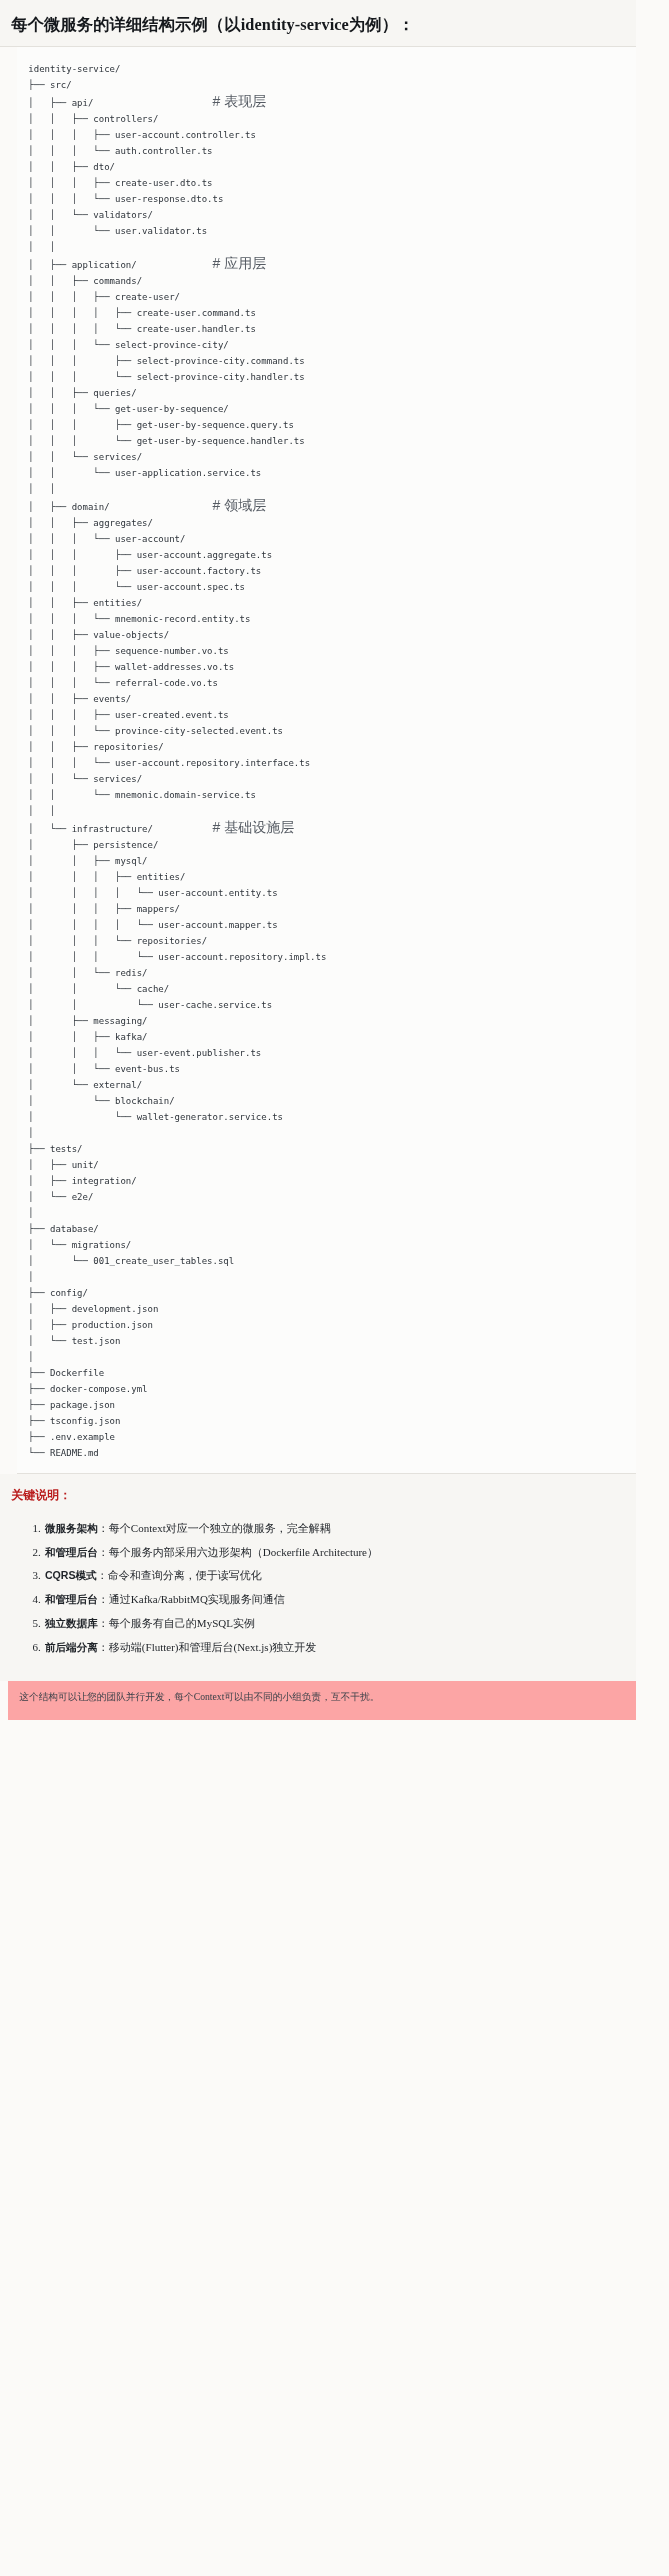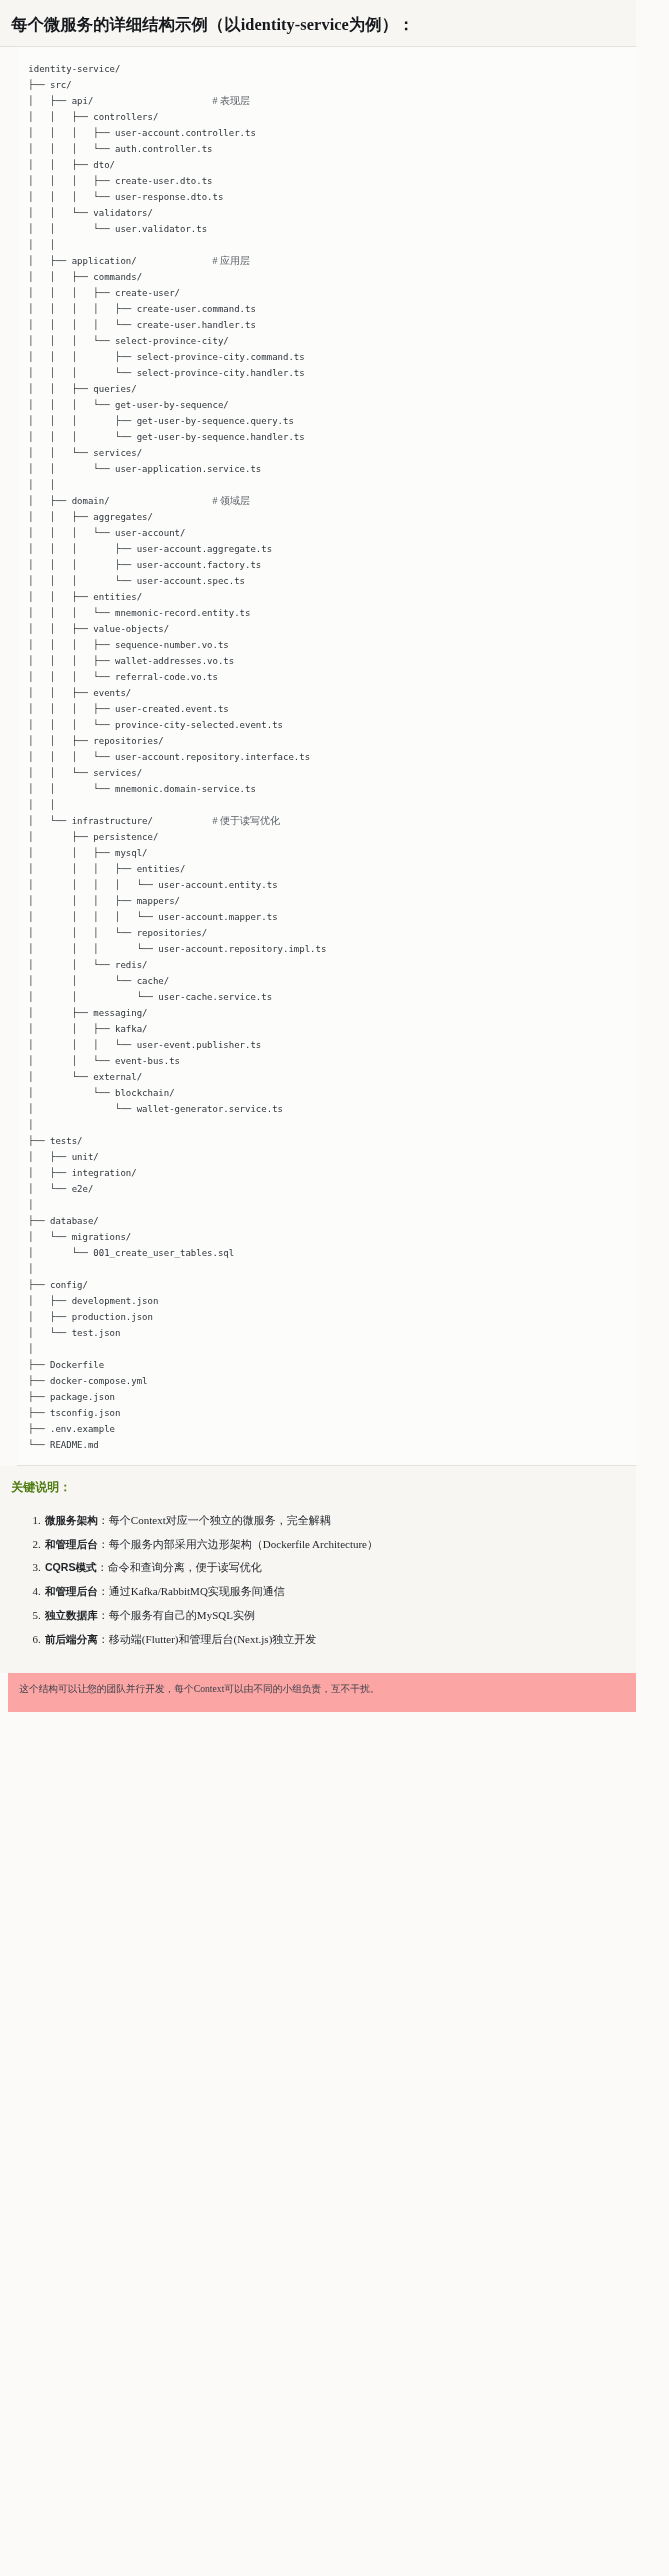--- a/index.html
+++ b/index.html
@@ -49,35 +49,35 @@
     font-size: 9px;
     line-height: 16px;
     color: #2d333a;
     white-space: pre;
     overflow: visible;
     letter-spacing: 0px;
     tab-size: 4;
   }
   pre.tree .cmt {
     color: #555b63;
-    font-family: Liberation Serif, serif;
-    font-size: 10px;
+    font-family: Liberation Sans, sans-serif;
+    font-size: 14px;
   }
 
   
   .notes-block {
     background: #f7f6f3;
     padding: 12.5px 11.3px 8.8px 11.3px;
   }
   h2.notes-title {
     margin: 0 0 1px 0;
     font-family: "Liberation Serif", serif;
     font-size: 12px;
     font-weight: bold;
-    color: #4d7c0f;
+    color: #b91c1c;
   }
   ol.notes-list {
     margin: 16px;
     padding: 0 0 0 16.3px;
     list-style: decimal;
   }
   ol.notes-list > li {
     font-family: "Liberation Serif", serif;
     font-size: 11px;
     line-height: 1.55;
@@ -158,21 +158,21 @@
 │   │   │   ├── wallet-addresses.vo.ts
 │   │   │   └── referral-code.vo.ts
 │   │   ├── events/
 │   │   │   ├── user-created.event.ts
 │   │   │   └── province-city-selected.event.ts
 │   │   ├── repositories/
 │   │   │   └── user-account.repository.interface.ts
 │   │   └── services/
 │   │       └── mnemonic.domain-service.ts
 │   │
-│   └── infrastructure/           <span class="cmt"># 便于读写优化</span>
+│   └── infrastructure/           <span class="cmt"># 基础设施层</span>
 │       ├── persistence/
 │       │   ├── mysql/
 │       │   │   ├── entities/
 │       │   │   │   └── user-account.entity.ts
 │       │   │   ├── mappers/
 │       │   │   │   └── user-account.mapper.ts
 │       │   │   └── repositories/
 │       │   │       └── user-account.repository.impl.ts
 │       │   └── redis/
 │       │       └── cache/

